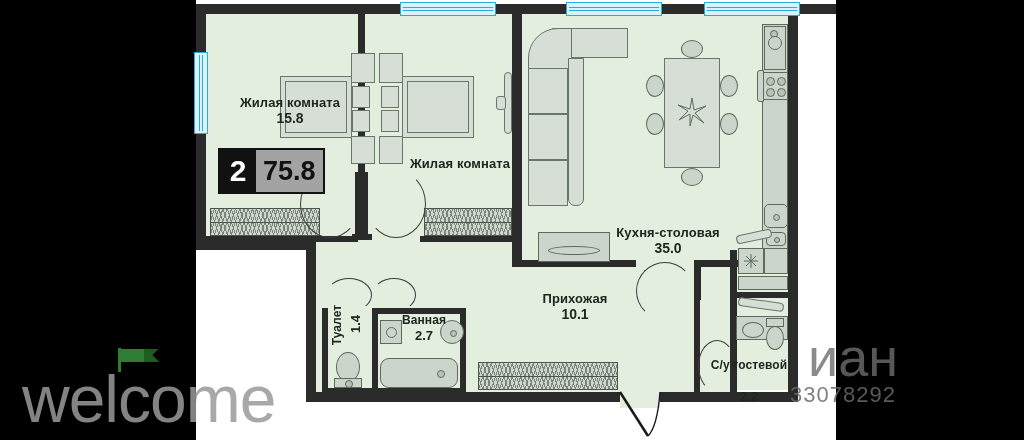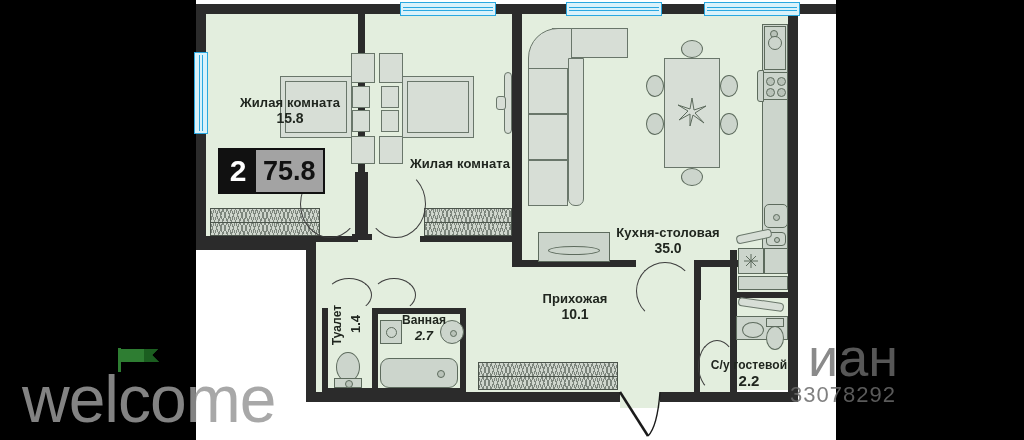--- a/index.html
+++ b/index.html
@@ -256,26 +256,26 @@
 
   <div class="lbl vert" style="left:330px;top:355px;width:60px;">
     <span class="nm" style="font-size:12px;">Туалет</span>
   </div>
   <div class="lbl vert" style="left:348px;top:344px;width:40px;">
     <span class="ar" style="font-size:13px;">1.4</span>
   </div>
 
   <div class="lbl" style="left:384px;top:313px;width:80px;">
     <span class="nm" style="font-size:12px;">Ванная</span>
-    <span class="ar" style="font-size:13px;font-style:italic;">2.7</span>
+    <span class="ar" style="font-size:13px;">2.7</span>
   </div>
 
   <div class="lbl" style="left:694px;top:358px;width:110px;">
     <span class="nm" style="font-size:12px;">С/у гостевой</span>
-    <span class="ar" style="font-size:15px;">2.2</span>
+    <span class="ar" style="font-size:13px;margin-top:16px;">2.2</span>
   </div>
 
   <div class="badge" style="left:218px;top:148px;height:42px;">
     <div class="rooms">2</div>
     <div class="area">75.8</div>
   </div>
 
   <div class="wm-welcome">welcome</div>
   <svg class="wm-flag" viewBox="0 0 44 24">
     <rect x="0" y="0" width="3" height="24" fill="#2e7d32"></rect>

